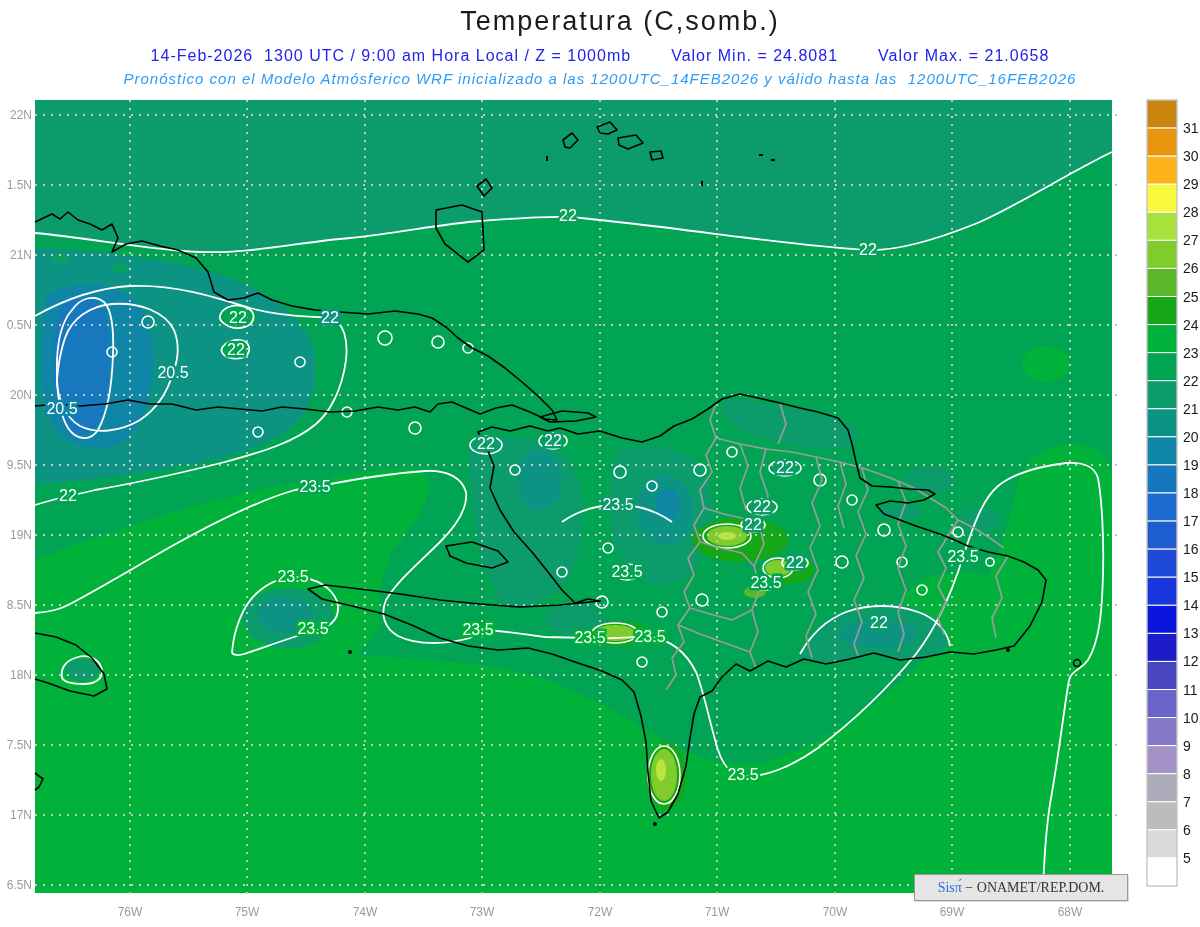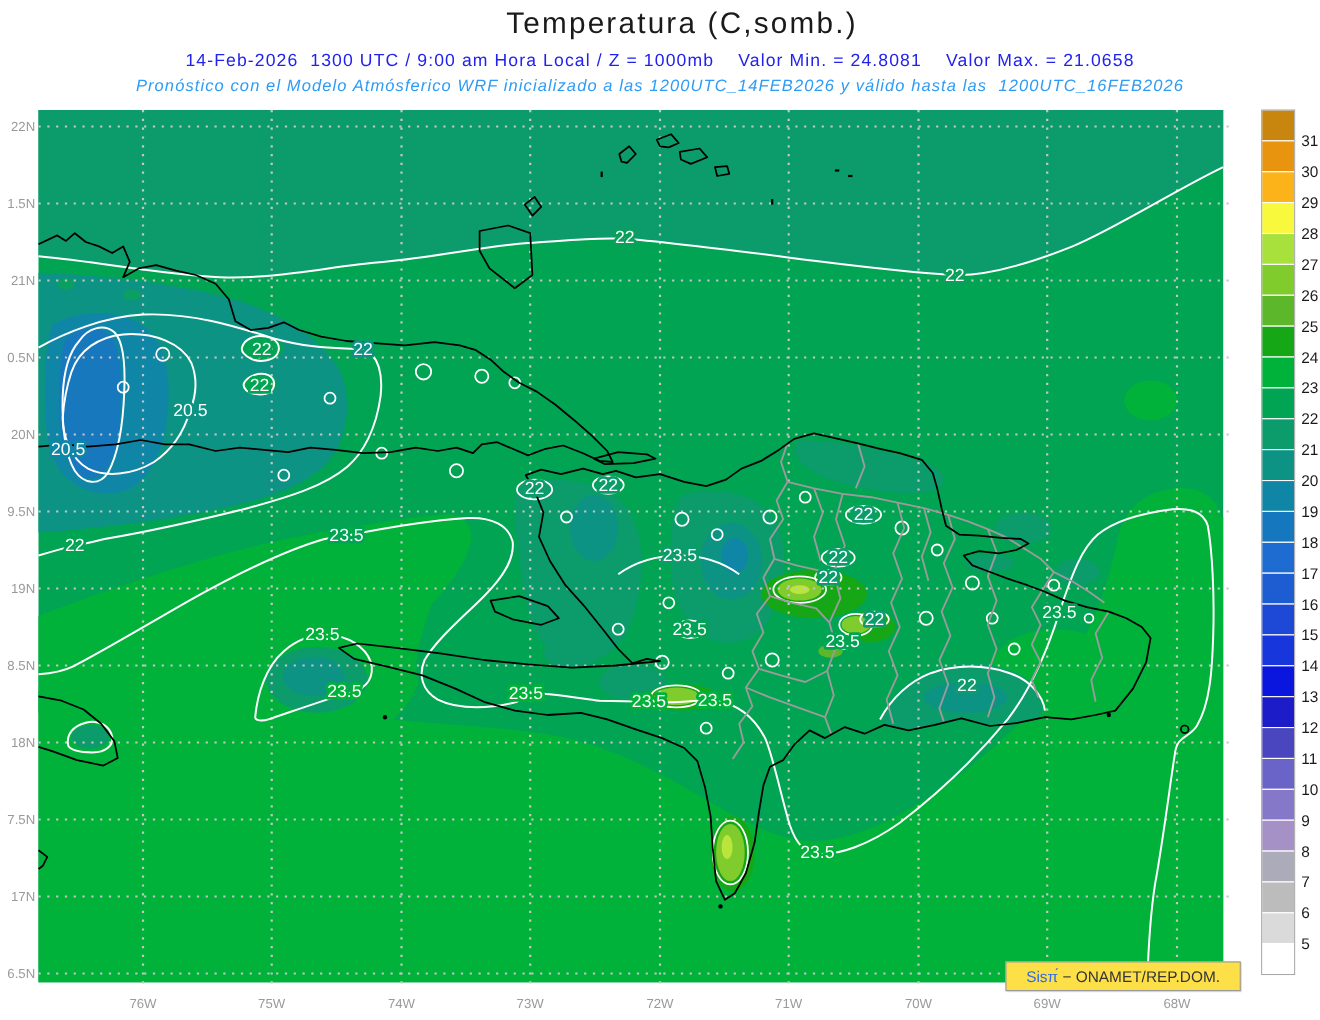--- a/index.html
+++ b/index.html
@@ -2,25 +2,25 @@
 <html><head>
 <meta charset="utf-8">
 <style>
   html,body{margin:0;padding:0;background:#fff;width:1200px;height:927px;
     font-family:"Liberation Sans",sans-serif;}
   #stage{position:relative;width:1200px;height:927px;background:#fff;overflow:hidden;}
   #map-svg{position:absolute;left:0;top:0;}
   .hdr{position:absolute;left:0;width:1200px;text-align:center;}
   #page-title{top:6px;font-size:27px;color:#1a1a1a;letter-spacing:2px;font-weight:400;padding-left:20px;}
   #subtitle1{top:47px;font-size:16px;color:#2222EE;letter-spacing:1px;display:flex;
-    justify-content:center;gap:22px;white-space:pre;}
+    justify-content:center;gap:40px;white-space:pre;}
   #subtitle2{top:70px;font-size:15px;color:#2E9BF5;letter-spacing:1px;white-space:pre;font-style:italic;}
-  #watermark{position:absolute;left:914px;top:874px;width:212px;height:25px;background:#fde047;
+  #watermark{position:absolute;left:914px;top:874px;width:212px;height:25px;background:#e5e5e5;
     border:1px solid #999;box-shadow:1px 1px 0 #ddd;display:flex;align-items:center;
-    justify-content:center;font-family:Liberation Sans, sans-serif;font-size:14px;color:#333;
+    justify-content:center;font-family:Liberation Serif, serif;font-size:14px;color:#333;
     white-space:pre;}
   #watermark .brand{color:#2E6CE6;}
   .latlab,.lonlab{font-size:12px;fill:#9A9A9A;}
   .cblab{font-size:14px;fill:#1a1a1a;}
   .clab{font-size:16px;font-weight:500;fill:#ffffff;paint-order:stroke;stroke-width:5px;
     stroke-linejoin:round;}
   .coast{fill:none;stroke:#000;stroke-width:1.6;stroke-linejoin:round;}
   .admin{fill:none;stroke:#9B9B9B;stroke-width:1.7;stroke-linejoin:round;}
   .ctr{fill:none;stroke:#fff;stroke-width:1.8;stroke-linejoin:round;}
 </style>

